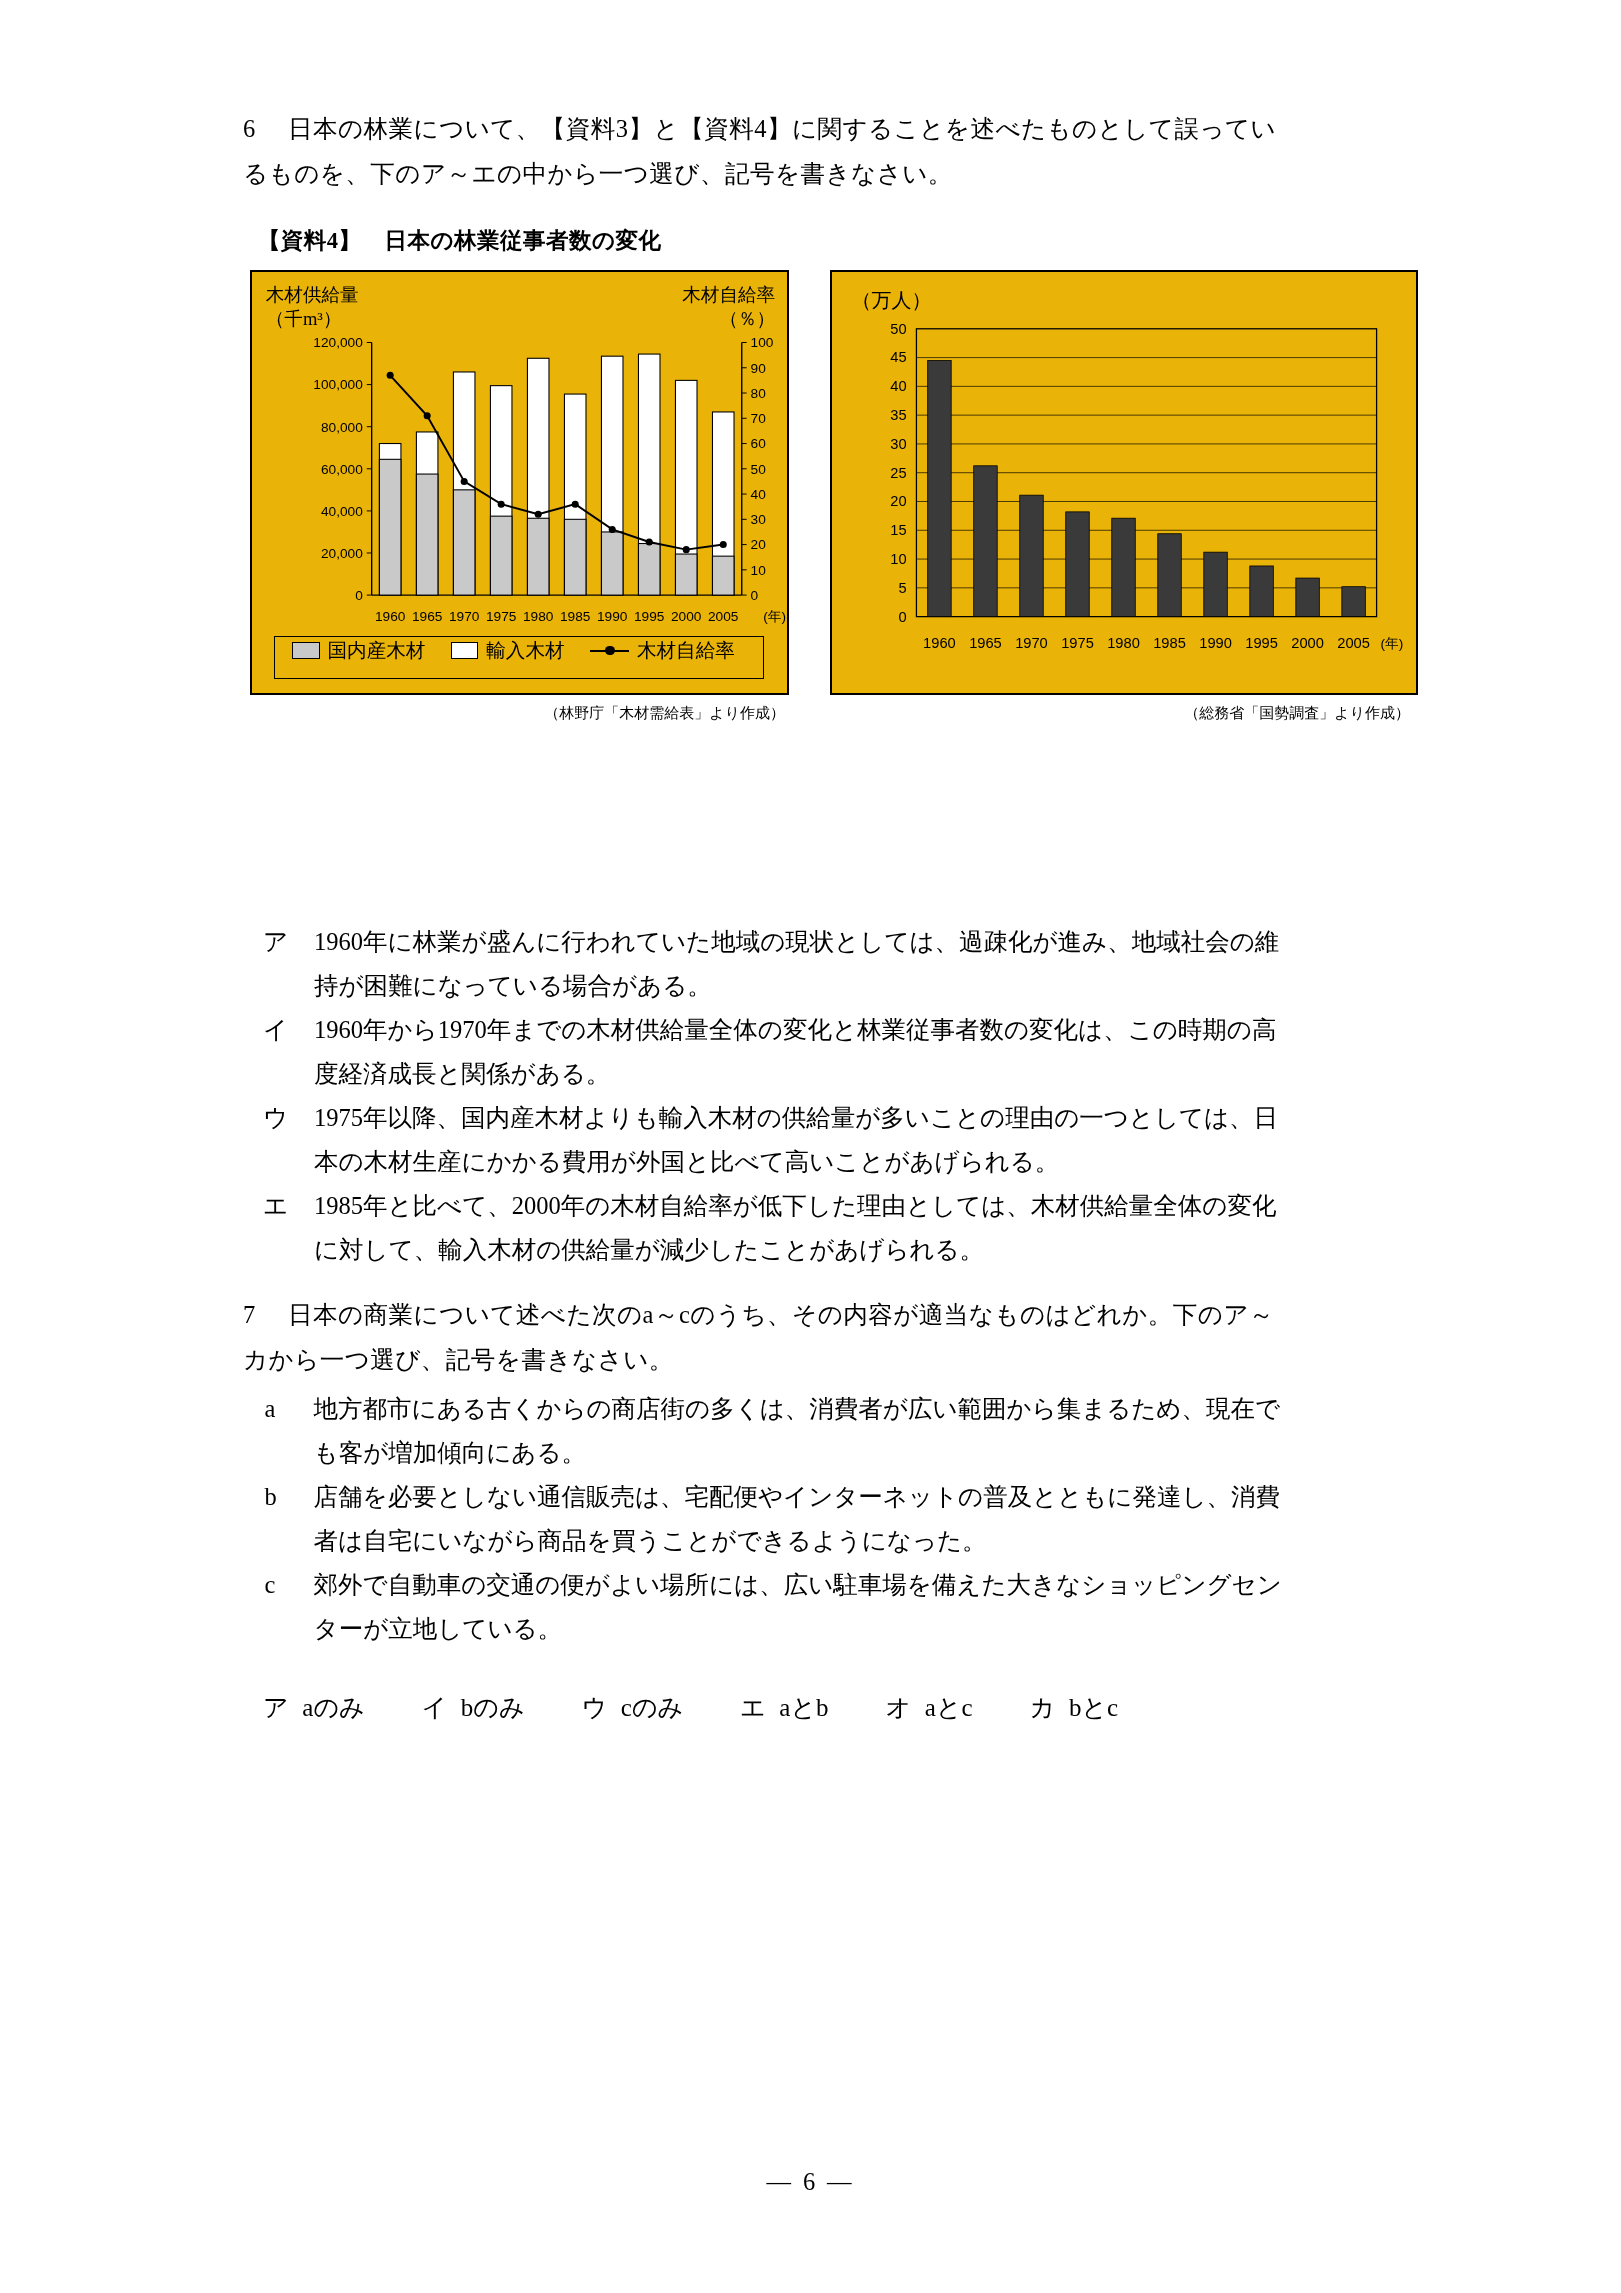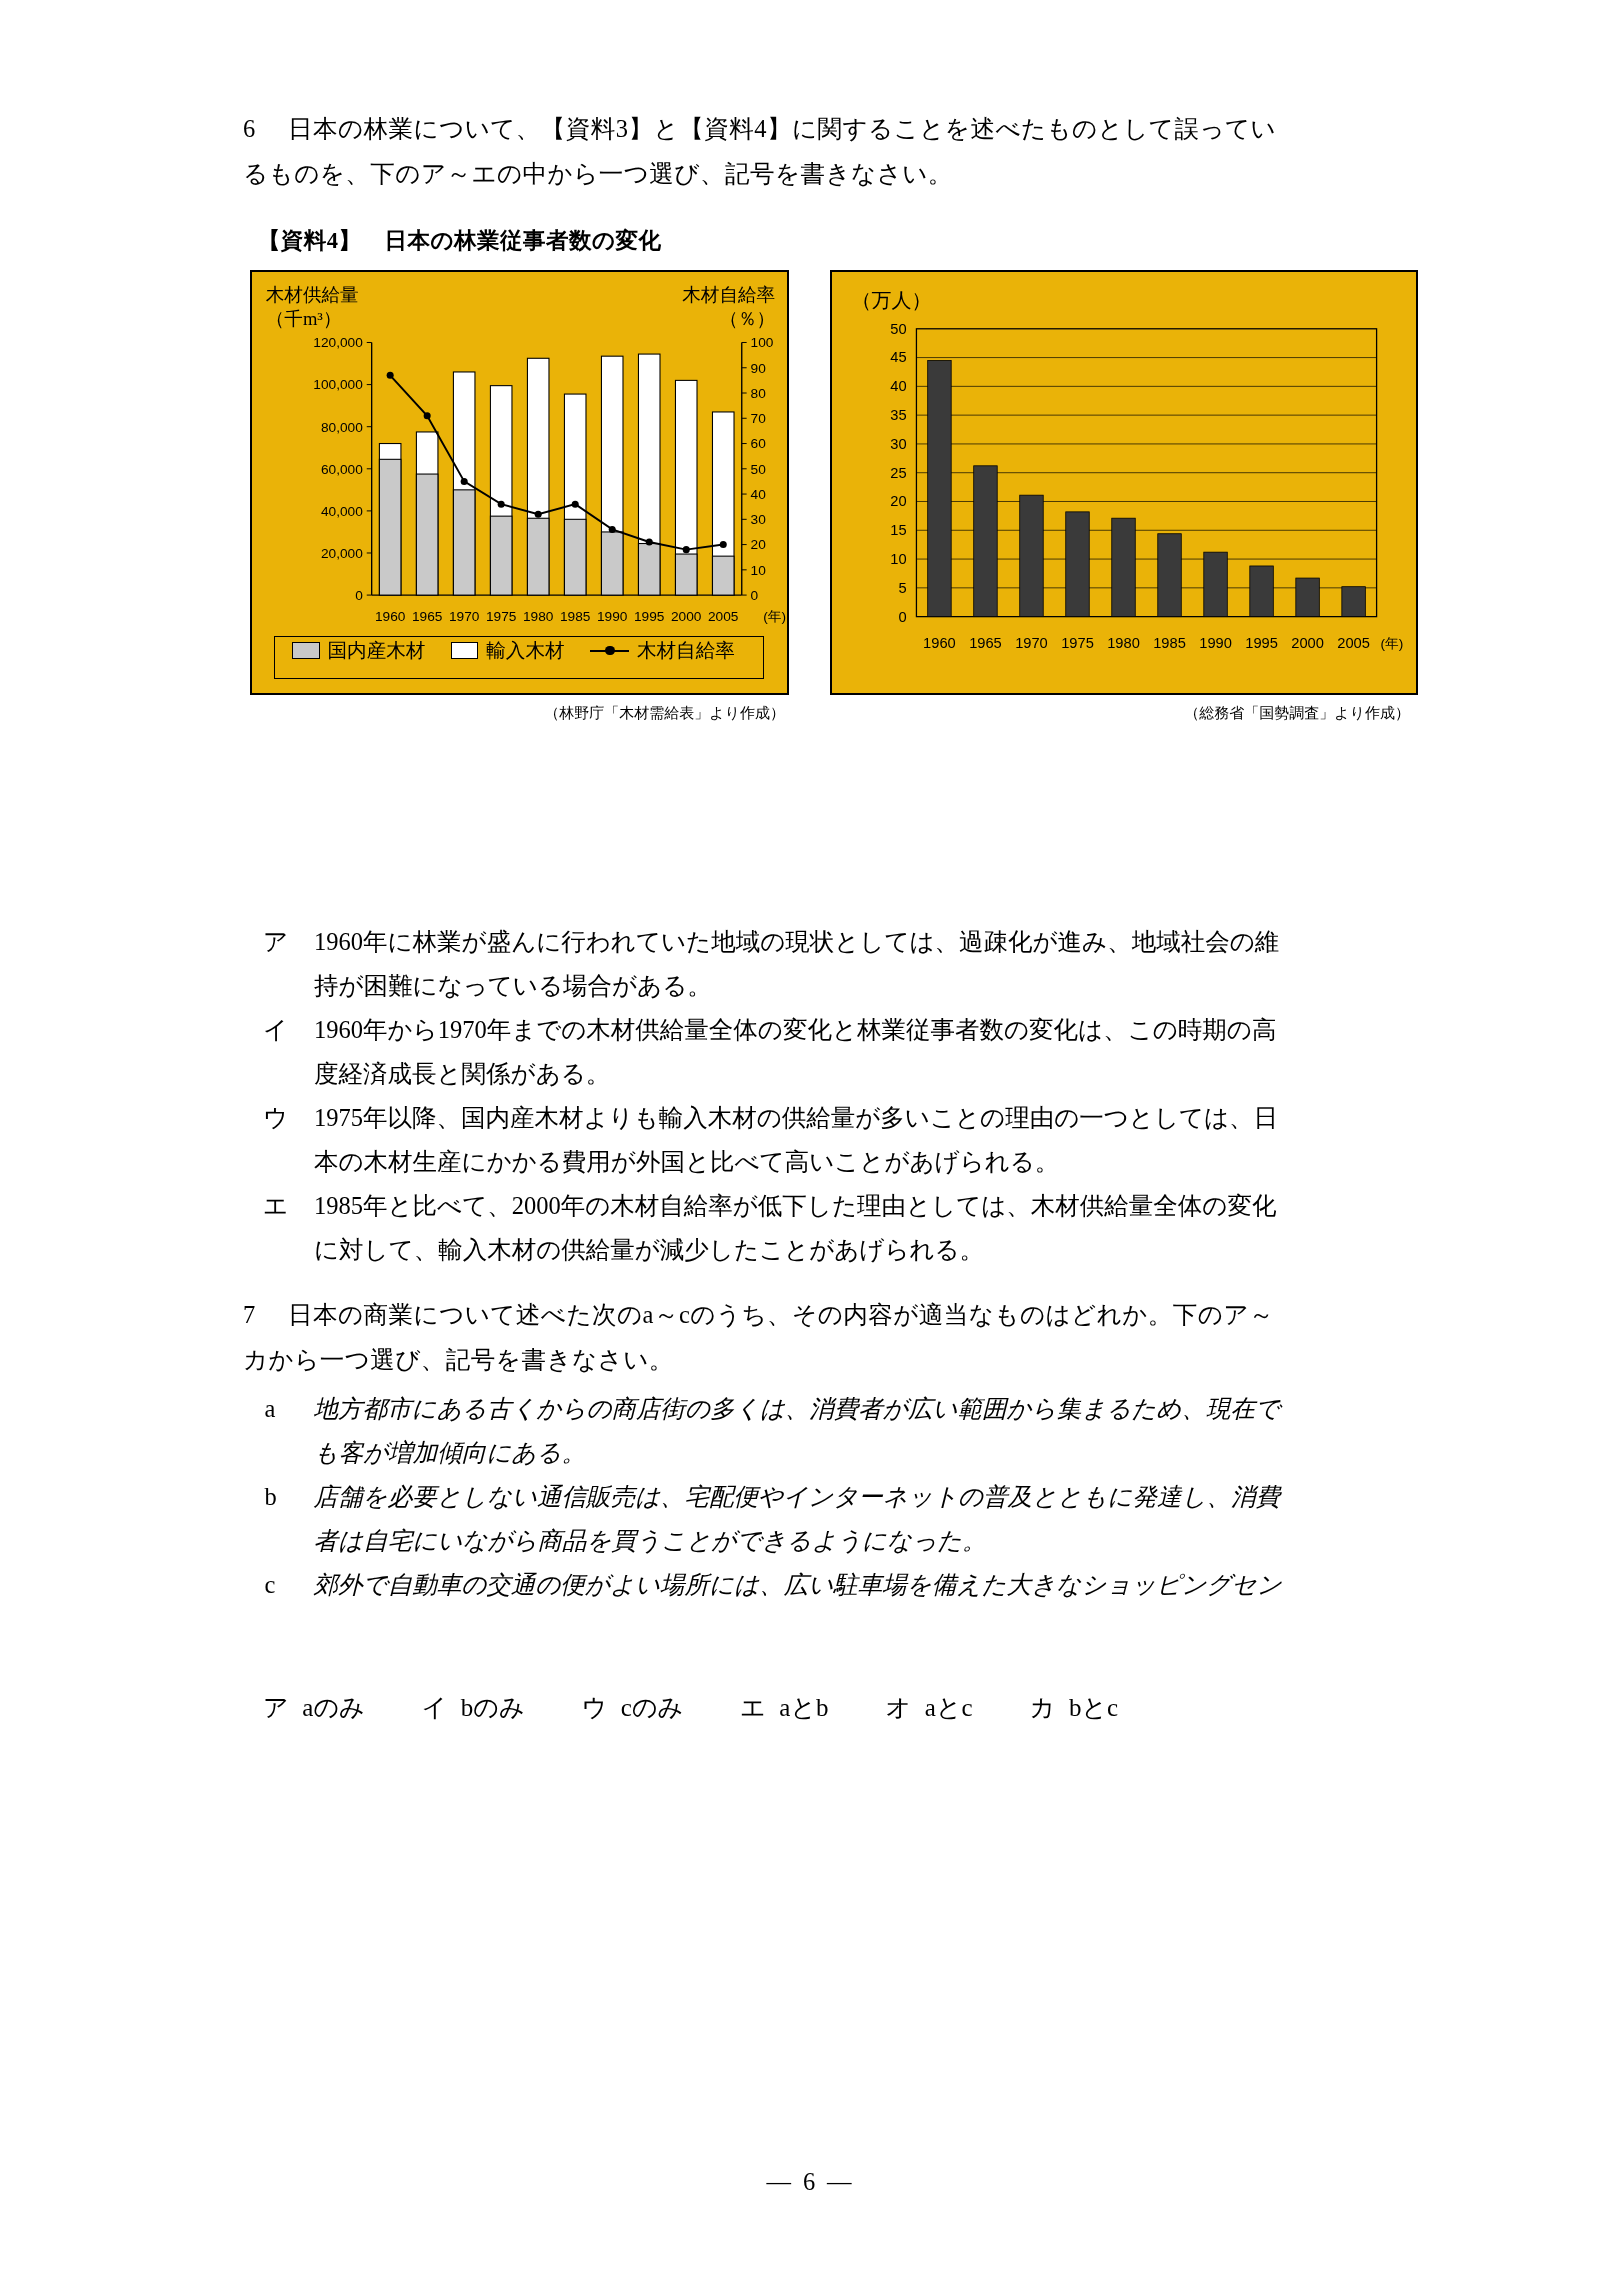--- a/index.html
+++ b/index.html
@@ -167,21 +167,21 @@
     margin-top: 5.9px;
     margin-left: 21.6px;
   }
   .item7 {
     font-size: 24.5px;
     line-height: 42px;
     display: flex;
     margin-bottom: 2px;
   }
   .item7 .mark { width: 49px; flex: 0 0 49px; }
-  .item7 .body { flex: 1; font-style: italic; }
+  .item7 .body { flex: 1; }
 
   .answers7 {
     position: absolute;
     left: 263px;
     top: 1691px;
     width: 1176px;
     font-size: 25px;
     display: flex;
   }
   .ans-opt { margin-right: 57px; white-space: nowrap; }
@@ -450,20 +450,24 @@
           <div class="item7">
             <span class="mark"></span>
             <span class="body">者は自宅にいながら商品を買うことができるようになった。</span>
           </div>
         </div>
         <div>
           <div class="item7">
             <span class="mark">c</span>
             <span class="body">郊外で自動車の交通の便がよい場所には、広い駐車場を備えた大きなショッピングセン</span>
           </div>
+          <div class="item7">
+            <span class="mark"></span>
+            <span class="body">ターが立地している。</span>
+          </div>
         </div>
       </div>
   </div>
 
   <div class="answers7" id="answers7">
       <span class="ans-opt"><span class="ak">ア</span><span>aのみ</span></span>
       <span class="ans-opt"><span class="ak">イ</span><span>bのみ</span></span>
       <span class="ans-opt"><span class="ak">ウ</span><span>cのみ</span></span>
       <span class="ans-opt"><span class="ak">エ</span><span>aとb</span></span>
       <span class="ans-opt"><span class="ak">オ</span><span>aとc</span></span>

